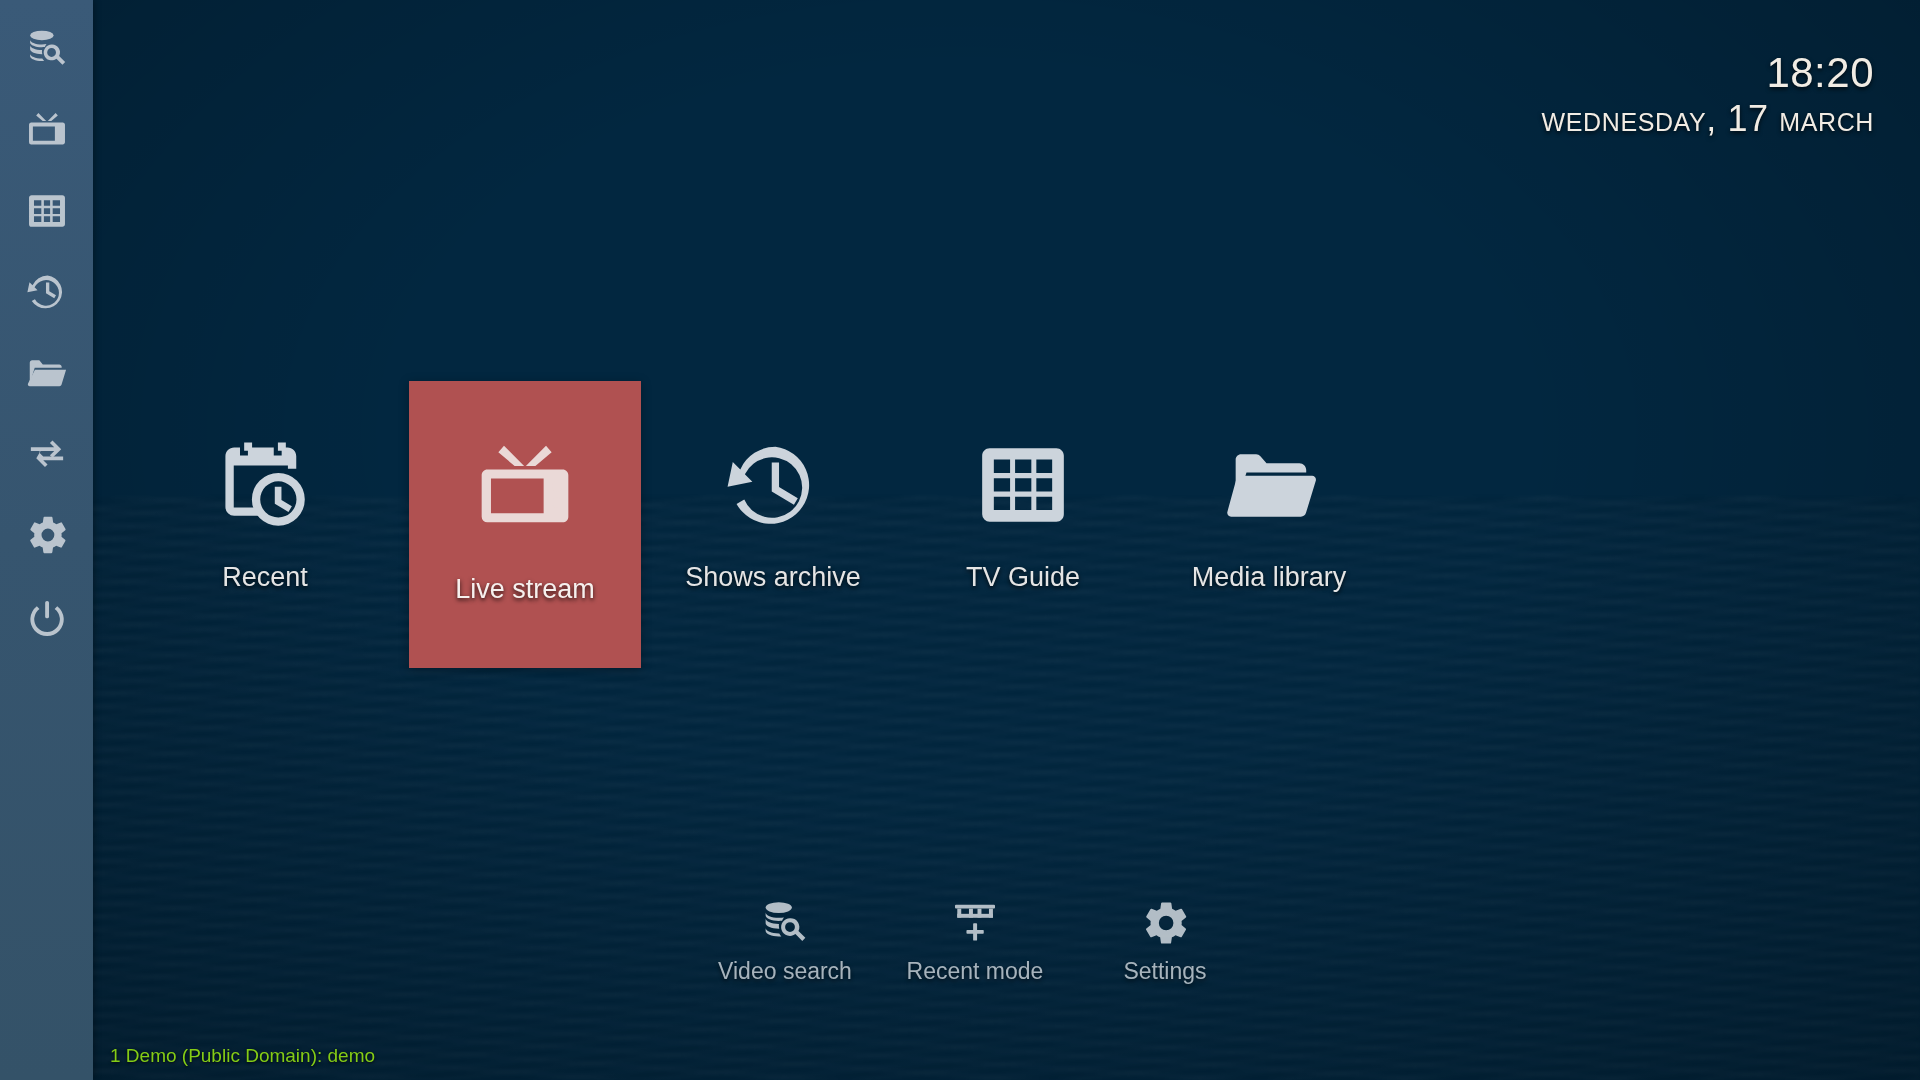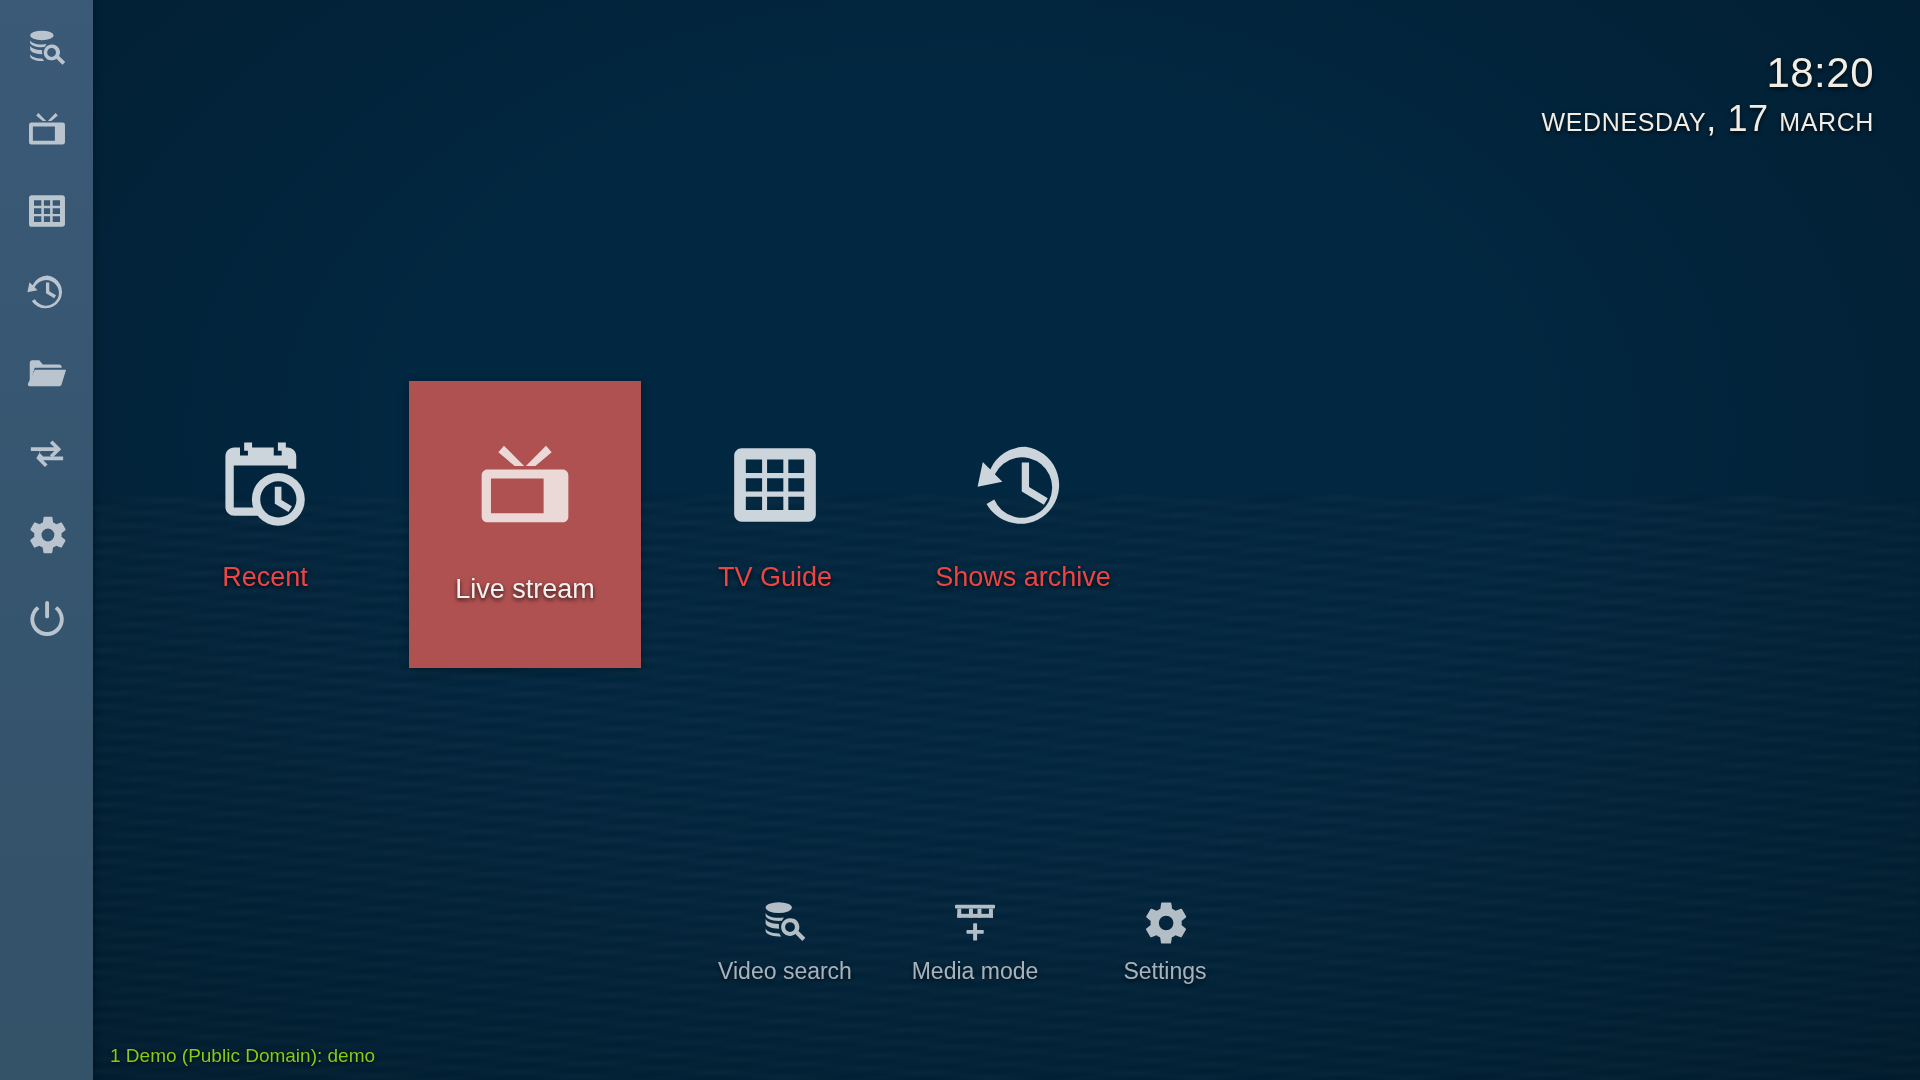--- a/index.html
+++ b/index.html
@@ -121,21 +121,21 @@
     display:flex; flex-direction:column; align-items:center;
     padding-top:52px;
   }
   .menu-item .m-icon{
     height:104px; display:flex; align-items:center; justify-content:center;
   }
   .menu-item .m-icon svg{ display:block; }
   .m-ico{ fill:#ccd4dc; }
   .menu-item .m-label{
     margin-top:24px;
-    font-size:27px; line-height:32px; color:#ef4444;
+    font-size:27px; line-height:32px; color:#e5e5e5;
     text-shadow:0 2px 4px rgba(0,0,0,.8);
     white-space:nowrap;
   }
   .menu-item.focused{
     background:#b05151;
     box-shadow:0 2px 10px rgba(0,0,0,.3);
     height:287px;
     padding-top:56px;
   }
   .menu-item.focused .m-ico{ fill:#ead9d7; }
@@ -311,43 +311,54 @@
             <path d="M7.15 2.0 5.85 3.5l3.75 3.2h2.2L7.15 2.0zM16.85 2.0l-4.65 4.7h2.2l3.75-3.2-1.3-1.5z"></path>
             <path d="M3.3 7.5h17.4c.72 0 1.3.58 1.3 1.3v9.6c0 .72-.58 1.3-1.3 1.3H3.3A1.3 1.3 0 0 1 2.0 18.4V8.8c0-.72.58-1.3 1.3-1.3zm.85 2.1v8.0h12.15v-8.0H4.15z"></path>
             <circle cx="19.4" cy="11.3" r="1.2"></circle>
             <circle cx="19.4" cy="15.1" r="1.2"></circle>
           </g>
         </svg>
       </span>
       <span class="m-label">Live stream</span>
     </div>
 
-    <div class="menu-item" id="mi-tvguide">
-      <span class="m-icon">
-        <svg width="100" height="100" viewBox="0 0 24 24" aria-hidden="true">
-          <g class="m-ico">
-            <path d="M4.0 3.2h16.0c1.0 0 1.8.8 1.8 1.8v14.0c0 1.0-.8 1.8-1.8 1.8H4.0a1.8 1.8 0 0 1-1.8-1.8V5.0c0-1.0.8-1.8 1.8-1.8zm1.0 2.7v3.2h3.9V5.9H5.0zm5.1 0v3.2h3.9V5.9h-3.9zm5.1 0v3.2H19V5.9h-3.8zM5.0 10.35v3.2h3.9v-3.2H5.0zm5.1 0v3.2h3.9v-3.2h-3.9zm5.1 0v3.2H19v-3.2h-3.8zM5.0 14.8V18h3.9v-3.2H5.0zm5.1 0V18h3.9v-3.2h-3.9zm5.1 0V18H19v-3.2h-3.8z"></path>
-          </g>
-        </svg>
-      </span>
-      <span class="m-label">TV Guide</span>
-    </div>
-
     <div class="menu-item" id="mi-shows">
       <span class="m-icon">
         <svg width="100" height="100" viewBox="0 0 24 24" aria-hidden="true">
           <g class="m-ico">
             <path d="M12.6 2.8a9.3 9.3 0 0 0-8.45 5.45L2.35 6.45 1.1 12.4l5.95-1.2-1.8-1.8a7.25 7.25 0 1 1-.15 6.1l-1.85 1.05A9.3 9.3 0 1 0 12.6 2.8z"></path>
             <path d="M11.7 6.6h1.75v5.85l4.5 2.7-.93 1.6-5.32-3.2z"></path>
           </g>
         </svg>
       </span>
       <span class="m-label">Shows archive</span>
     </div>
 
+    <div class="menu-item" id="mi-tvguide">
+      <span class="m-icon">
+        <svg width="100" height="100" viewBox="0 0 24 24" aria-hidden="true">
+          <g class="m-ico">
+            <path d="M4.0 3.2h16.0c1.0 0 1.8.8 1.8 1.8v14.0c0 1.0-.8 1.8-1.8 1.8H4.0a1.8 1.8 0 0 1-1.8-1.8V5.0c0-1.0.8-1.8 1.8-1.8zm1.0 2.7v3.2h3.9V5.9H5.0zm5.1 0v3.2h3.9V5.9h-3.9zm5.1 0v3.2H19V5.9h-3.8zM5.0 10.35v3.2h3.9v-3.2H5.0zm5.1 0v3.2h3.9v-3.2h-3.9zm5.1 0v3.2H19v-3.2h-3.8zM5.0 14.8V18h3.9v-3.2H5.0zm5.1 0V18h3.9v-3.2h-3.9zm5.1 0V18H19v-3.2h-3.8z"></path>
+          </g>
+        </svg>
+      </span>
+      <span class="m-label">TV Guide</span>
+    </div>
+
+    <div class="menu-item" id="mi-media">
+      <span class="m-icon">
+        <svg width="100" height="100" viewBox="0 0 24 24" aria-hidden="true">
+          <g class="m-ico">
+            <path d="M3.3 4.6h5.6c.4 0 .78.17 1.04.47l1.46 1.68h7.9c.9 0 1.63.73 1.63 1.63v.62H6.6L4.0 16.9V5.9c0-.72.58-1.3 1.3-1.3z"></path>
+            <path d="M5.35 9.8h17.0c.62 0 1.06.6.88 1.19l-2.35 7.7a1.3 1.3 0 0 1-1.24.91H2.9c-.62 0-1.06-.6-.88-1.19l2.1-7.7a1.3 1.3 0 0 1 1.23-.91z"></path>
+          </g>
+        </svg>
+      </span>
+      <span class="m-label">Media library</span>
+    </div>
 
   </div>
 
   <div id="sub-menu">
 
     <div class="sub-item">
       <span class="s-icon">
         <svg width="50" height="50" viewBox="0 0 24 24" aria-hidden="true">
           <g class="s-ico">
             <ellipse cx="9.0" cy="4.6" rx="6.3" ry="2.6"></ellipse>
@@ -369,21 +380,21 @@
             <rect x="3.5" y="5.1" width="1.9" height="4.3"></rect>
             <rect x="9.1" y="5.1" width="1.9" height="4.3"></rect>
             <rect x="13.2" y="5.1" width="1.9" height="4.3"></rect>
             <rect x="18.7" y="5.1" width="1.9" height="4.3"></rect>
             <rect x="3.5" y="7.6" width="17.1" height="1.9"></rect>
             <rect x="11.1" y="12.1" width="1.9" height="8.3" rx=".4"></rect>
             <rect x="7.9" y="15.3" width="8.3" height="1.9" rx=".4"></rect>
           </g>
         </svg>
       </span>
-      <span class="s-label">Media mode</span>
+      <span class="s-label">Recent mode</span>
     </div>
 
     <div class="sub-item">
       <span class="s-icon">
         <svg width="50" height="50" viewBox="0 0 24 24" aria-hidden="true">
           <g class="s-ico">
             <path d="M19.95 13.0c.05-.33.08-.66.08-1.0s-.03-.67-.08-1.0l2.07-1.6a.5.5 0 0 0 .12-.63l-1.96-3.4a.5.5 0 0 0-.6-.22l-2.44.98a7.2 7.2 0 0 0-1.73-1.0l-.37-2.6a.5.5 0 0 0-.49-.42h-3.92a.5.5 0 0 0-.49.42l-.37 2.6c-.62.26-1.2.6-1.73 1.0l-2.44-.98a.5.5 0 0 0-.6.22l-1.96 3.4a.5.5 0 0 0 .12.63L5.13 11c-.05.33-.08.66-.08 1.0s.03.67.08 1.0l-2.07 1.6a.5.5 0 0 0-.12.63l1.96 3.4a.5.5 0 0 0 .6.22l2.44-.98c.53.4 1.11.74 1.73 1.0l.37 2.6a.5.5 0 0 0 .49.42h3.92a.5.5 0 0 0 .49-.42l.37-2.6c.62-.26 1.2-.6 1.73-1.0l2.44.98a.5.5 0 0 0 .6-.22l1.96-3.4a.5.5 0 0 0-.12-.63zM12.54 15.5a3.5 3.5 0 1 1 0-7 3.5 3.5 0 0 1 0 7z"></path>
           </g>
         </svg>
       </span>

